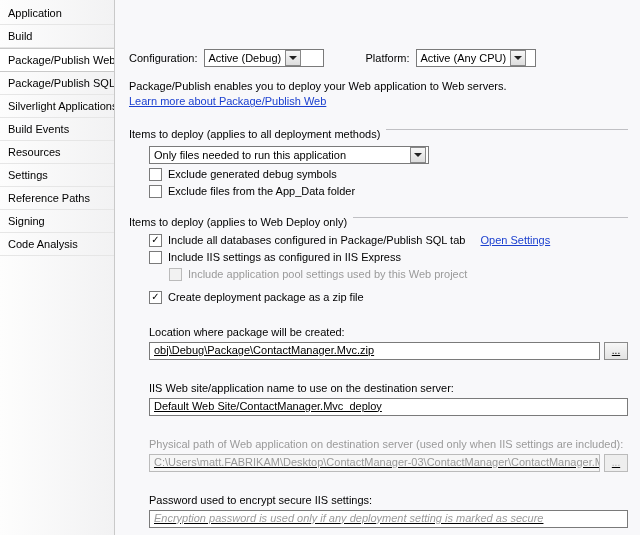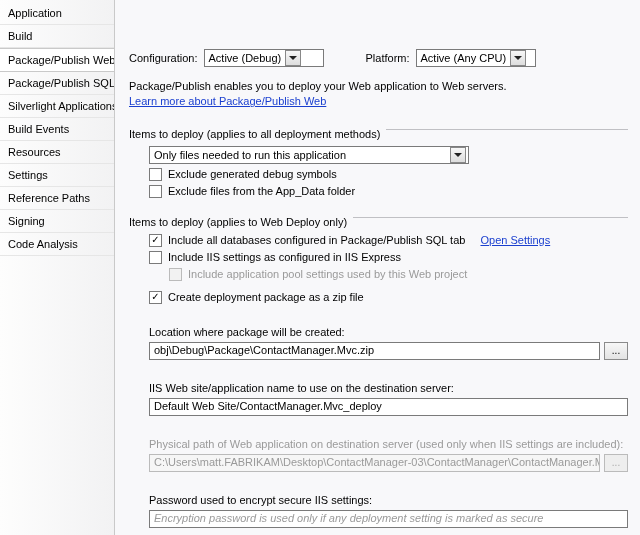--- a/index.html
+++ b/index.html
@@ -152,20 +152,21 @@
   display: inline-flex;
   align-items: center;
   justify-content: center;
   font-size: 10px;
 }
 .browse-btn.disabled { border-color: #bbb; color: #aaa; background: #eee; }
 .input-row {
   display: flex;
   align-items: center;
   gap: 4px;
+  text-decoration: underline;
 }
 .field-label { margin-top: 18px; }
 .sub-indent { padding-left: 20px; }
 </style>
 </head>
 <body>
 
 <div class="root">
   <div class="sidebar" id="sidebar">
       <div class="sidebar-item">Application</div>
@@ -205,21 +206,21 @@
       <div>Package/Publish enables you to deploy your Web application to Web servers.</div>
       <span class="link">Learn more about Package/Publish Web</span>
     </div>
 
     <div class="groupbox">
       <div class="group-header">
         <span class="glabel">Items to deploy (applies to all deployment methods)</span>
         <span class="hline"></span>
       </div>
       <div class="group-body">
-        <div class="select" style="width:320px">
+        <div class="select" style="width:280px">
           <span>Only files needed to run this application</span>
           <span style="flex:1"></span>
           <span class="dd-btn">
               <span class="arrow-down"></span>
             </span>
         </div>
         <div class="checkbox-row">
           <span class="cb"></span>
           <span>Exclude generated debug symbols</span>
         </div>

